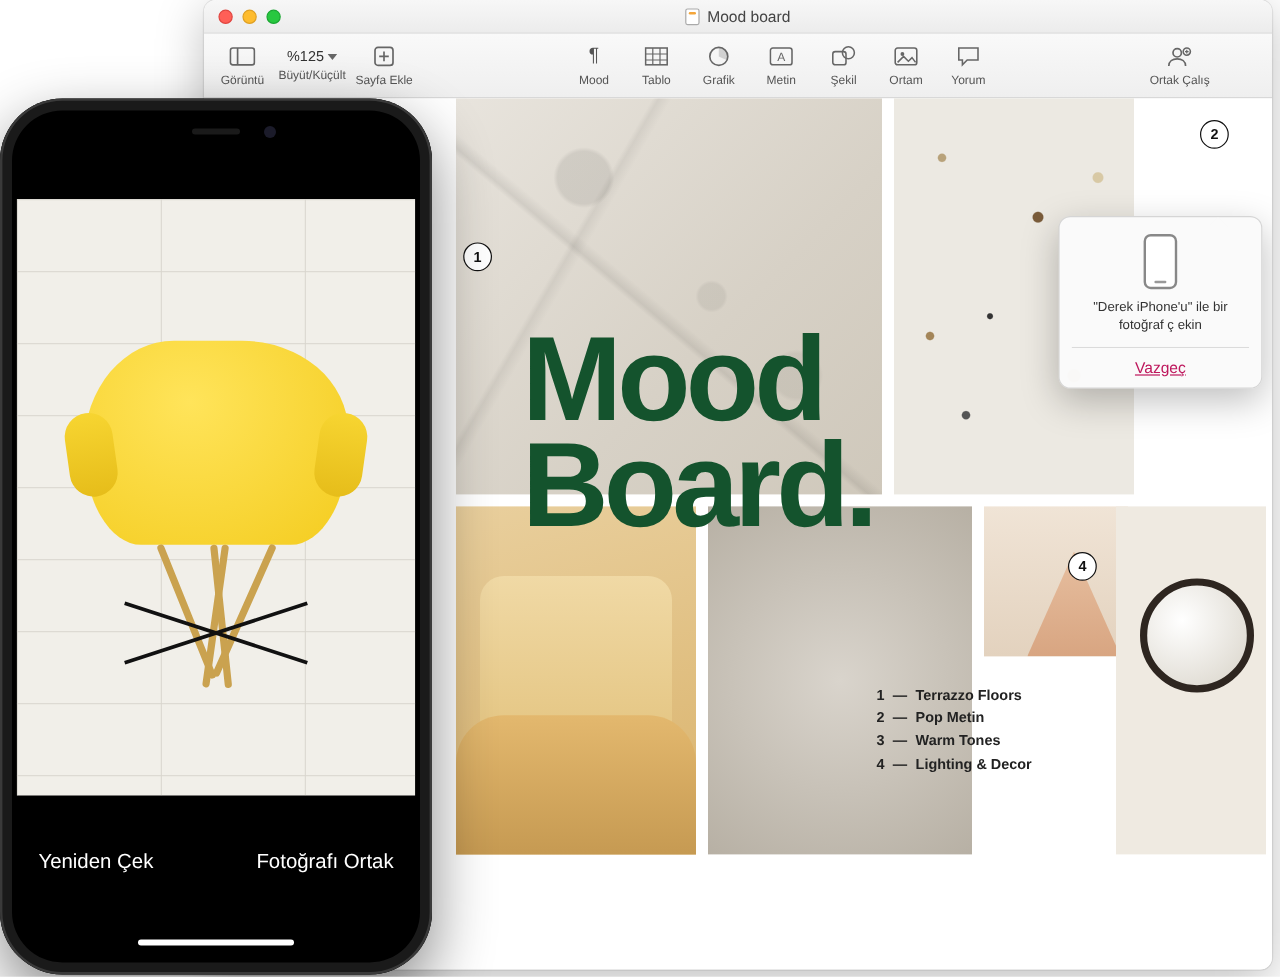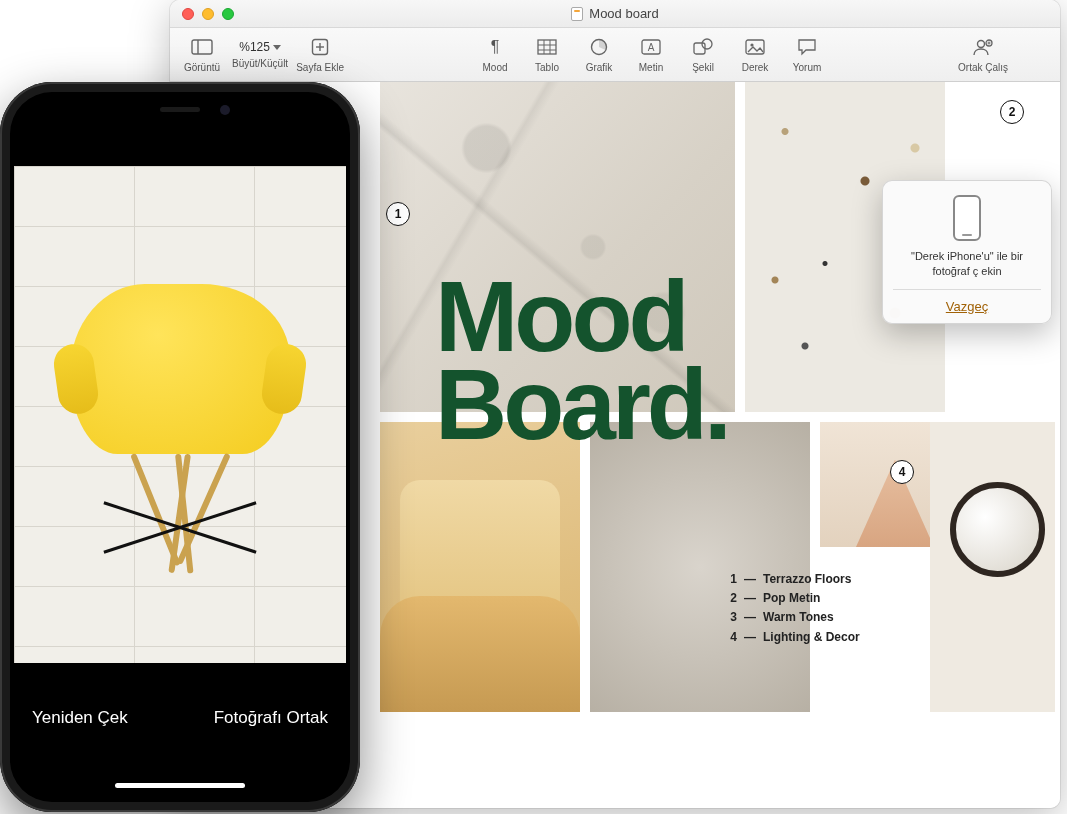--- a/index.html
+++ b/index.html
@@ -138,21 +138,21 @@
     border:8px solid transparent;border-bottom-color:rgba(250,250,250,.98);
   }
   .popover-phone{
     width:28px;height:46px;margin:2px auto 8px;
     border:2px solid #888;border-radius:6px;background:#fff;position:relative;
   }
   .popover-phone::after{content:"";position:absolute;bottom:3px;left:50%;transform:translateX(-50%);width:10px;height:2px;background:#999;border-radius:1px;}
   .popover-text{line-height:1.35;padding:0 4px;}
   .popover-cancel{
     margin-top:10px;border-top:1px solid rgba(0,0,0,.12);
-    padding:9px 0;font-size:13px;color:#a16207;cursor:default;
+    padding:9px 0;font-size:13px;color:#be185d;cursor:default;
     border-radius:0 0 10px 10px;
     text-decoration:underline;
   }
 
   
   .iphone{
     position:absolute; left:0; top:82px;
     width:360px; height:730px;
     background:#000; border-radius:52px;
     box-shadow:0 20px 50px rgba(0,0,0,.45), 0 0 0 2px #3a3a3a inset, 0 0 0 10px #1a1a1a inset;
@@ -311,21 +311,21 @@
         <span>Şekil</span>
       </div>
       <div class="tb-item">
         <div class="tb-icon">
           <svg width="20" height="16" viewBox="0 0 20 16">
               <rect x="1" y="1" width="18" height="14" rx="2" fill="none" stroke="#666" stroke-width="1.3"></rect>
               <circle cx="7" cy="6" r="1.6" fill="#666"></circle>
               <path d="M3 13 L8 8 L12 12 L15 9 L18 13" fill="none" stroke="#666" stroke-width="1.3"></path>
             </svg>
         </div>
-        <span>Derek</span>
+        <span>Ortam</span>
       </div>
       <div class="tb-item">
         <div class="tb-icon">
           <svg width="20" height="18" viewBox="0 0 20 18">
               <path d="M2 2 h16 v10 h-9 l-4 4 v-4 h-3 z" fill="none" stroke="#666" stroke-width="1.3"></path>
             </svg>
         </div>
         <span>Yorum</span>
       </div>
     </div>

